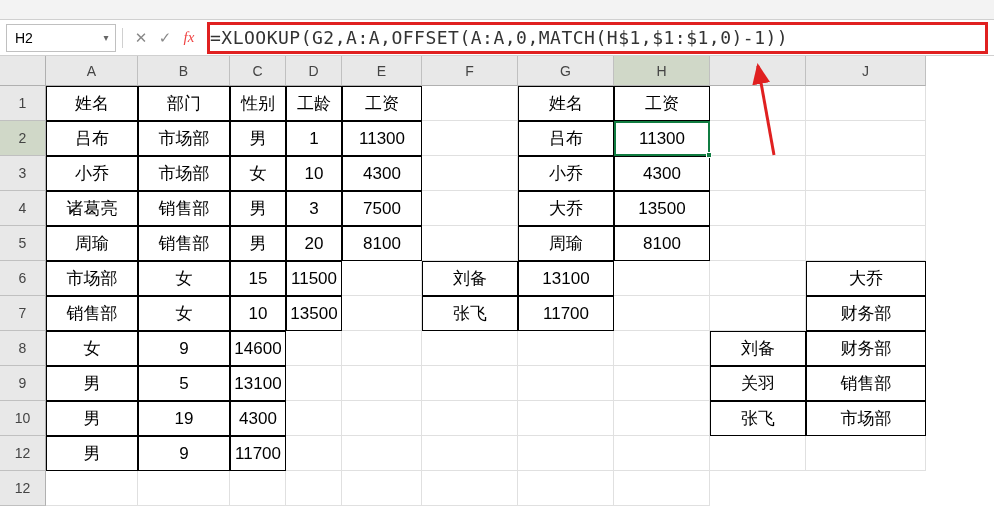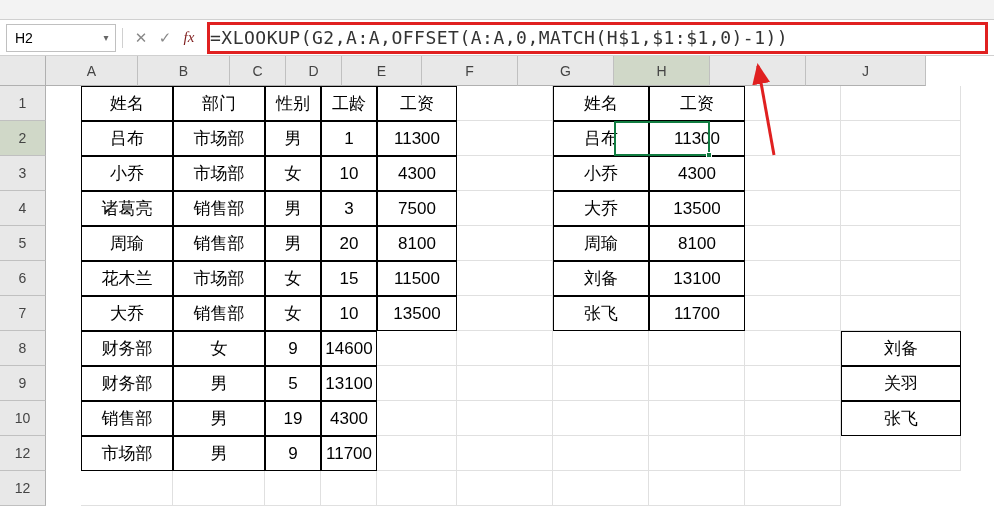--- a/index.html
+++ b/index.html
@@ -58,21 +58,21 @@
       width: 24px;
       height: 24px;
       display: flex;
       align-items: center;
       justify-content: center;
       font-size: 15px;
       color: #888;
       cursor: pointer;
     }
     .fb-btn.check { color: #888; }
-    .fb-btn.fx { font-style: italic; font-family: "Times New Roman", serif; color: #7f1d1d; font-size: 15px; }
+    .fb-btn.fx { font-style: italic; font-family: "Times New Roman", serif; color: #ef4444; font-size: 15px; }
     .formula-input-wrap {
       flex: 1;
       height: 32px;
       margin: 0 6px;
       display: flex;
       align-items: center;
       border: 3px solid #e02020;
     }
     .formula-input {
       border: none;
@@ -234,21 +234,21 @@
         <div class="row-header">5</div>
         <div class="row-header">6</div>
         <div class="row-header">7</div>
         <div class="row-header">8</div>
         <div class="row-header">9</div>
         <div class="row-header">10</div>
         <div class="row-header">12</div>
         <div class="row-header">12</div>
       </div>
     <div class="grid-main" id="grid-main">
-      <div class="grid-body" id="grid-body" style="grid-template-columns: 92px 92px 56px 56px 80px 96px 96px 96px 96px 120px; width: 880px; padding-left: 35px;">
+      <div class="grid-body" id="grid-body" style="grid-template-columns: 92px 92px 56px 56px 80px 96px 96px 96px 96px 120px; width: 880px;">
           <div class="cell bordered">姓名</div>
           <div class="cell bordered">部门</div>
           <div class="cell bordered">性别</div>
           <div class="cell bordered">工龄</div>
           <div class="cell bordered">工资</div>
           <div class="cell"></div>
           <div class="cell bordered">姓名</div>
           <div class="cell bordered">工资</div>
           <div class="cell"></div>
           <div class="cell"></div>
@@ -285,21 +285,20 @@
           <div class="cell bordered">周瑜</div>
           <div class="cell bordered">销售部</div>
           <div class="cell bordered">男</div>
           <div class="cell bordered">20</div>
           <div class="cell bordered">8100</div>
           <div class="cell"></div>
           <div class="cell bordered">周瑜</div>
           <div class="cell bordered">8100</div>
           <div class="cell"></div>
           <div class="cell"></div>
-          <div class="cell bordered">花木兰</div>
           <div class="cell bordered">市场部</div>
           <div class="cell bordered">女</div>
           <div class="cell bordered">15</div>
           <div class="cell bordered">11500</div>
           <div class="cell"></div>
           <div class="cell bordered">刘备</div>
           <div class="cell bordered">13100</div>
           <div class="cell"></div>
           <div class="cell"></div>
           <div class="cell bordered">大乔</div>

